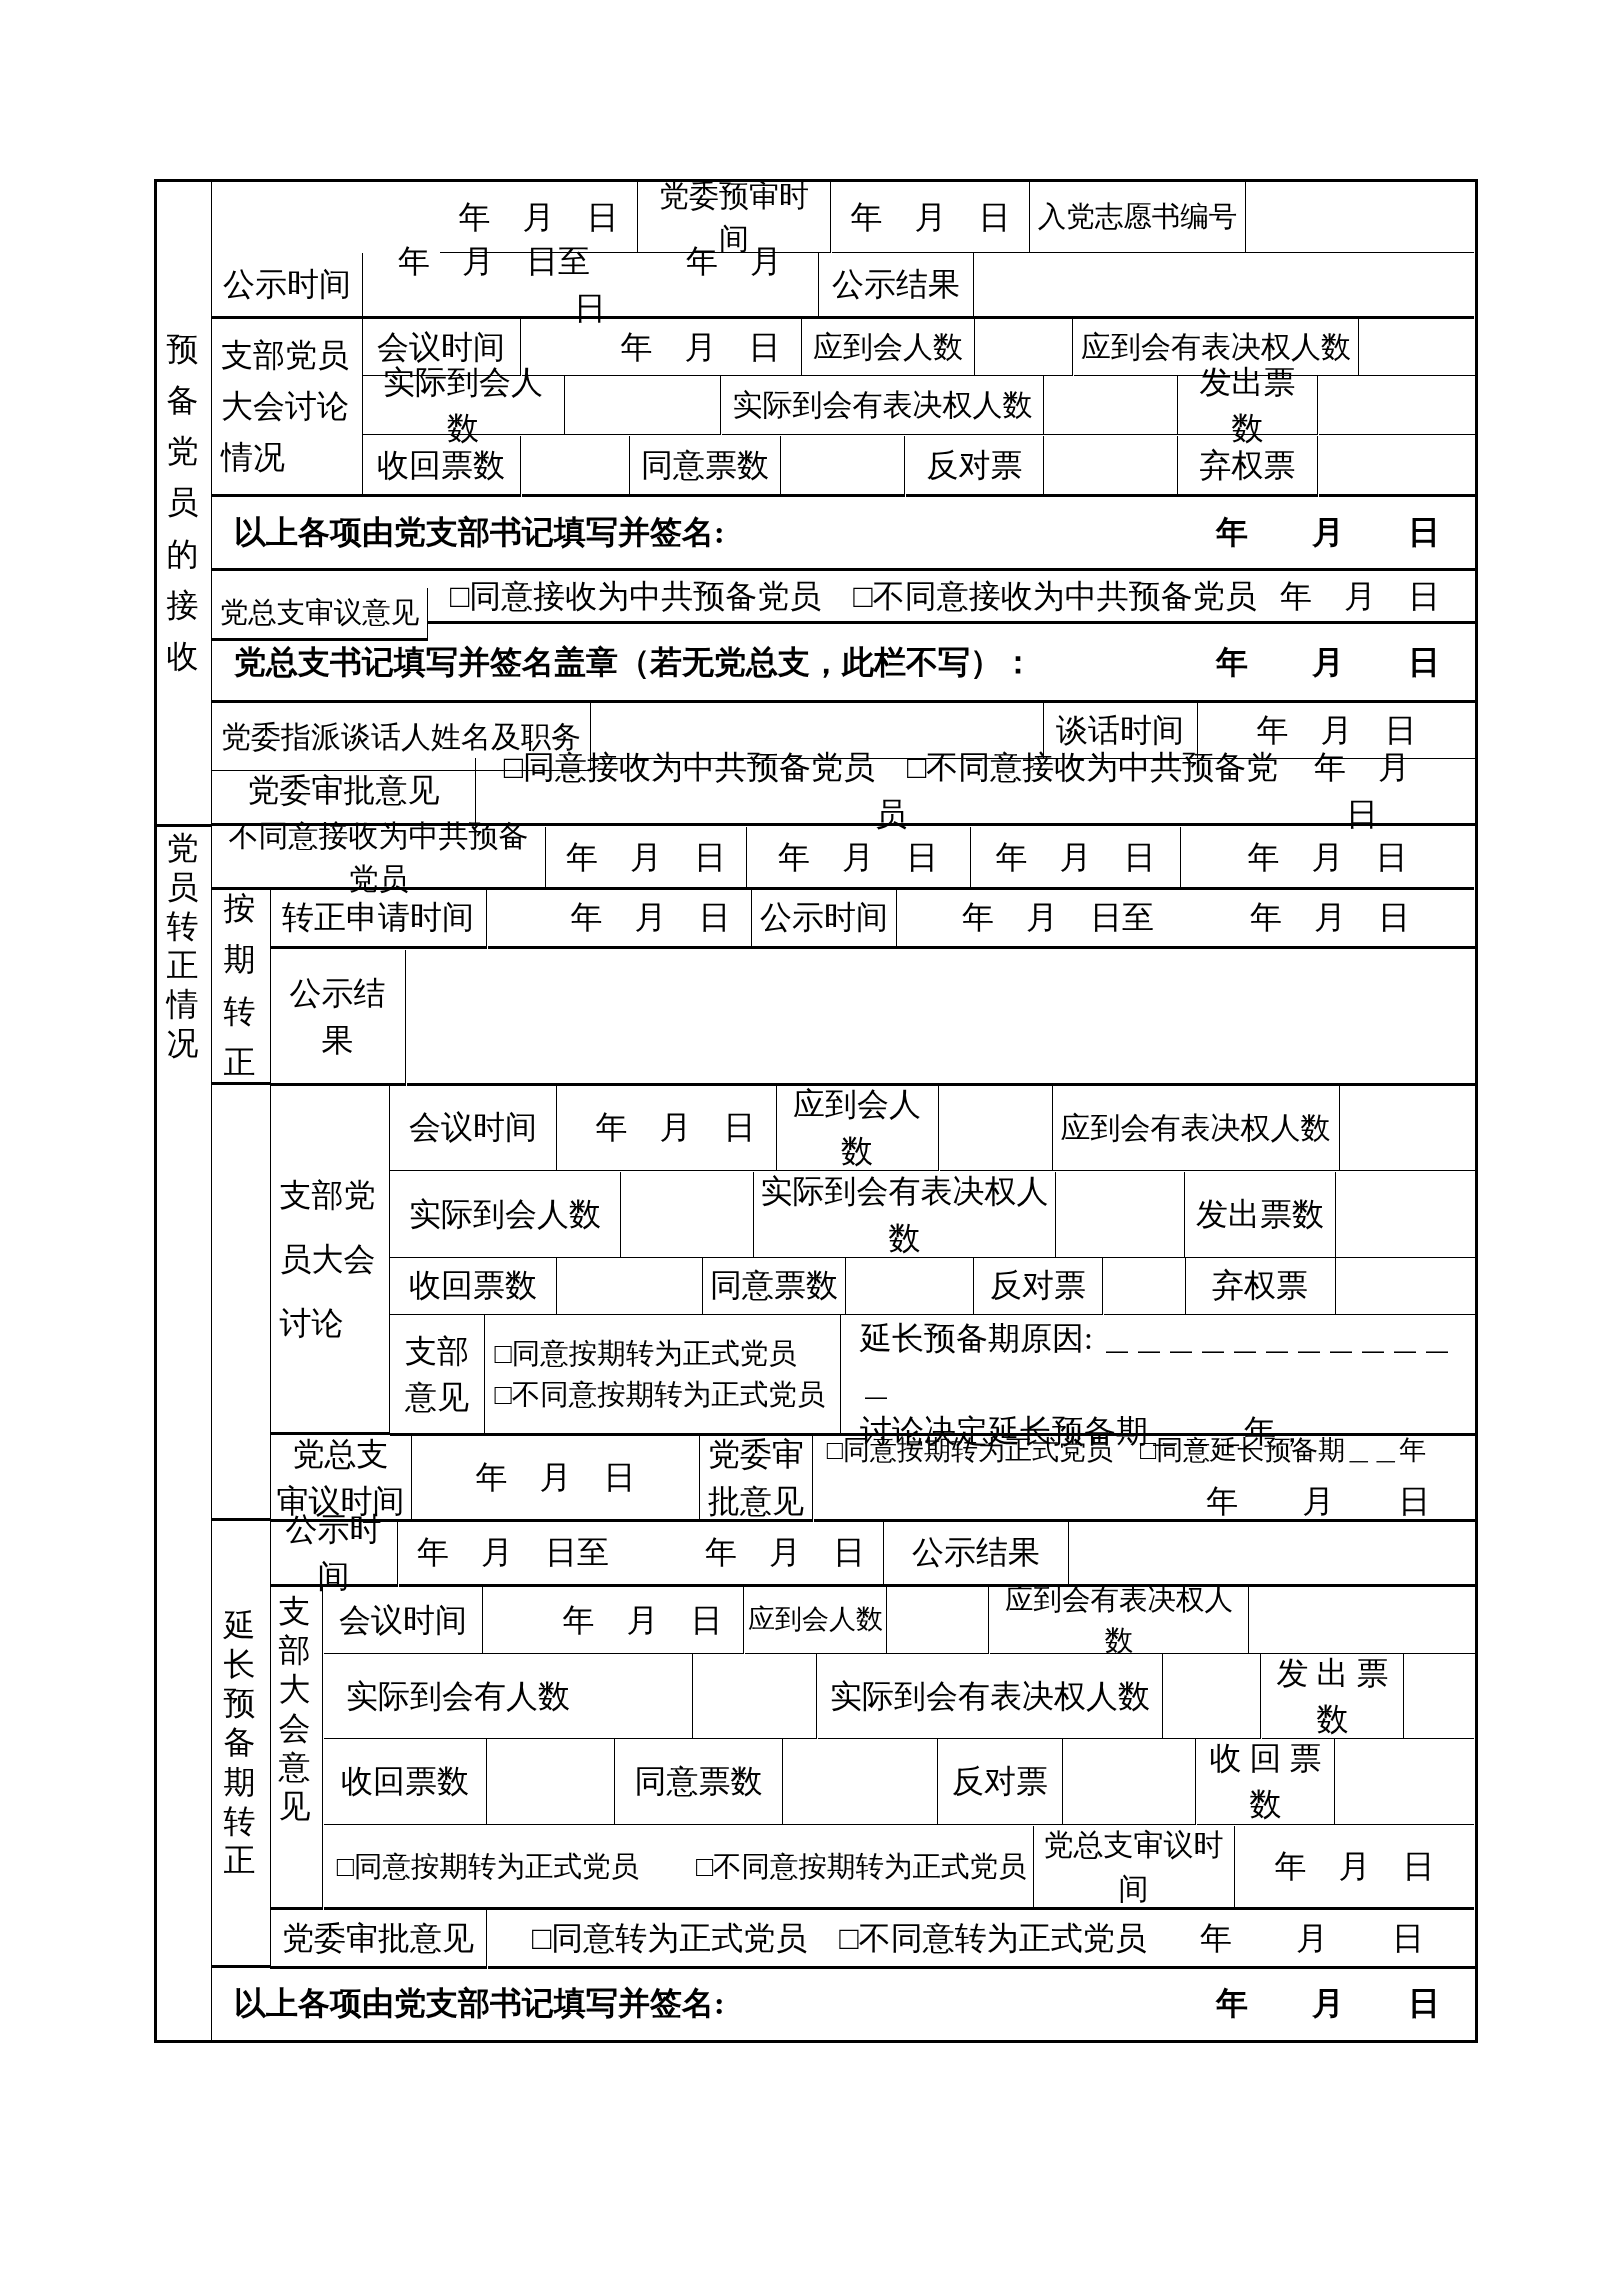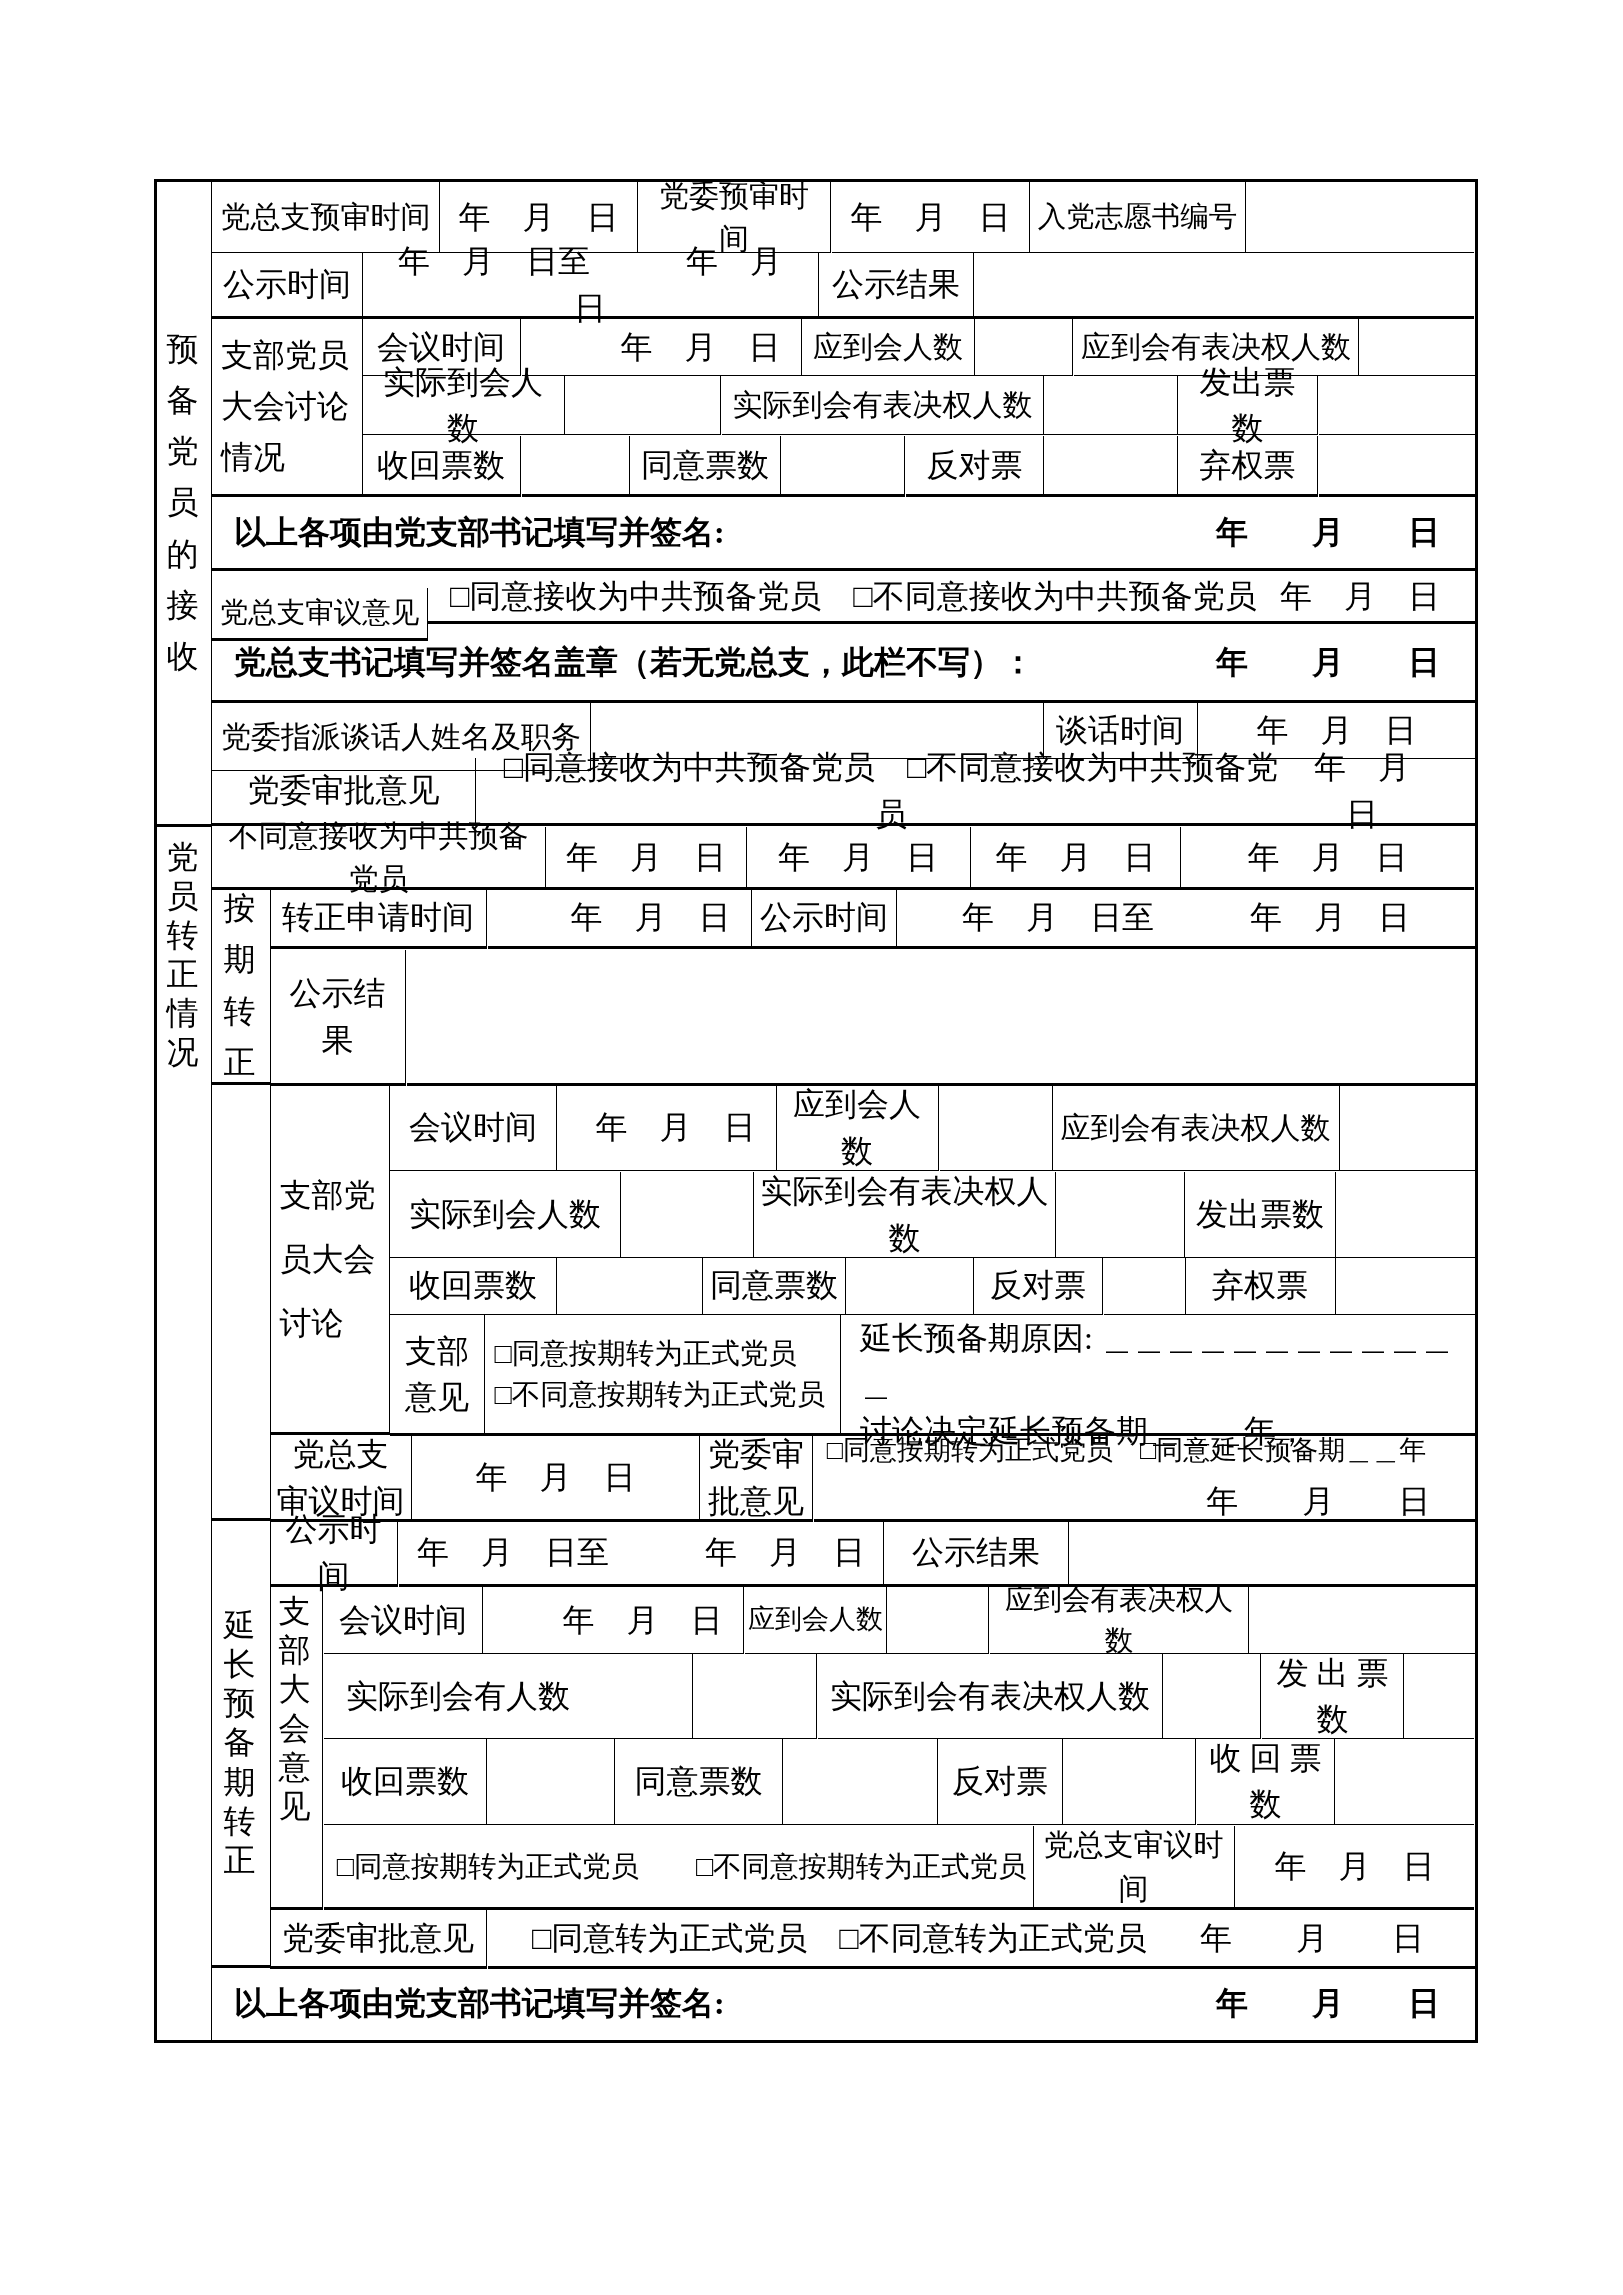--- a/index.html
+++ b/index.html
@@ -30,36 +30,35 @@
   .b{font-weight:bold;}
   .lt{justify-content:flex-start;text-align:left;padding-left:22px;}
   .rt{justify-content:flex-end;text-align:right;padding-right:20.6px;}
   .sb{justify-content:space-between;padding:0 35px 0 22px;}
   .fs34{font-size:27px;}
   .fs36{font-size:28.5px;}
   .fs38{font-size:30px;}
   .nw{white-space:nowrap;}
   .vt .vs{display:block;width:35px;word-break:break-all;line-height:1.6;text-align:left;}
   .vt.tight .vs{line-height:1.22;}
-  .top{align-items:flex-start;padding-top:11px;}
+  .top{align-items:flex-start;padding-top:2px;}
   .w4{display:block;width:132px;word-break:break-all;text-align:left;line-height:1.6;}
   .w3{display:block;width:100px;word-break:break-all;text-align:left;line-height:2.0;}
   .col{flex-direction:column;justify-content:space-evenly;align-items:flex-start;text-align:left;padding-left:19px;}
   .col2{flex-direction:column;justify-content:center;align-items:stretch;text-align:left;padding:0 12.7px;row-gap:8px;}
   .col2 .ln2{text-align:right;padding-right:32px;}
 </style>
 </head>
 <body>
 
 <div class="page">
   <div class="tbl">
 
     <div class="c vt tb" style="left:0px;top:0px;width:55px;height:645px"><span class="vs">预备党员的接收</span></div>
 
-    <div class="c fs38" style="left:55px;top:0px;width:228px;height:71px">党总支预审时间</div>
     <div class="c" style="left:283px;top:0px;width:198px;height:71px">年　月　日</div>
     <div class="c fs38" style="left:481px;top:0px;width:193px;height:71px">党委预审时间</div>
     <div class="c" style="left:675px;top:0px;width:198px;height:71px">年　月　日</div>
     <div class="c fs36" style="left:873px;top:0px;width:216px;height:71px">入党志愿书编号</div>
     <div class="c er" style="left:1089px;top:0px;width:228px;height:71px"></div>
 
     <div class="c tb" style="left:55px;top:71px;width:151px;height:66px">公示时间</div>
     <div class="c tb" style="left:205px;top:71px;width:457px;height:66px">年　月　日至　　　年　月　日</div>
     <div class="c tb" style="left:662px;top:71px;width:155px;height:66px">公示结果</div>
     <div class="c tb er" style="left:817px;top:71px;width:500px;height:66px"></div>

